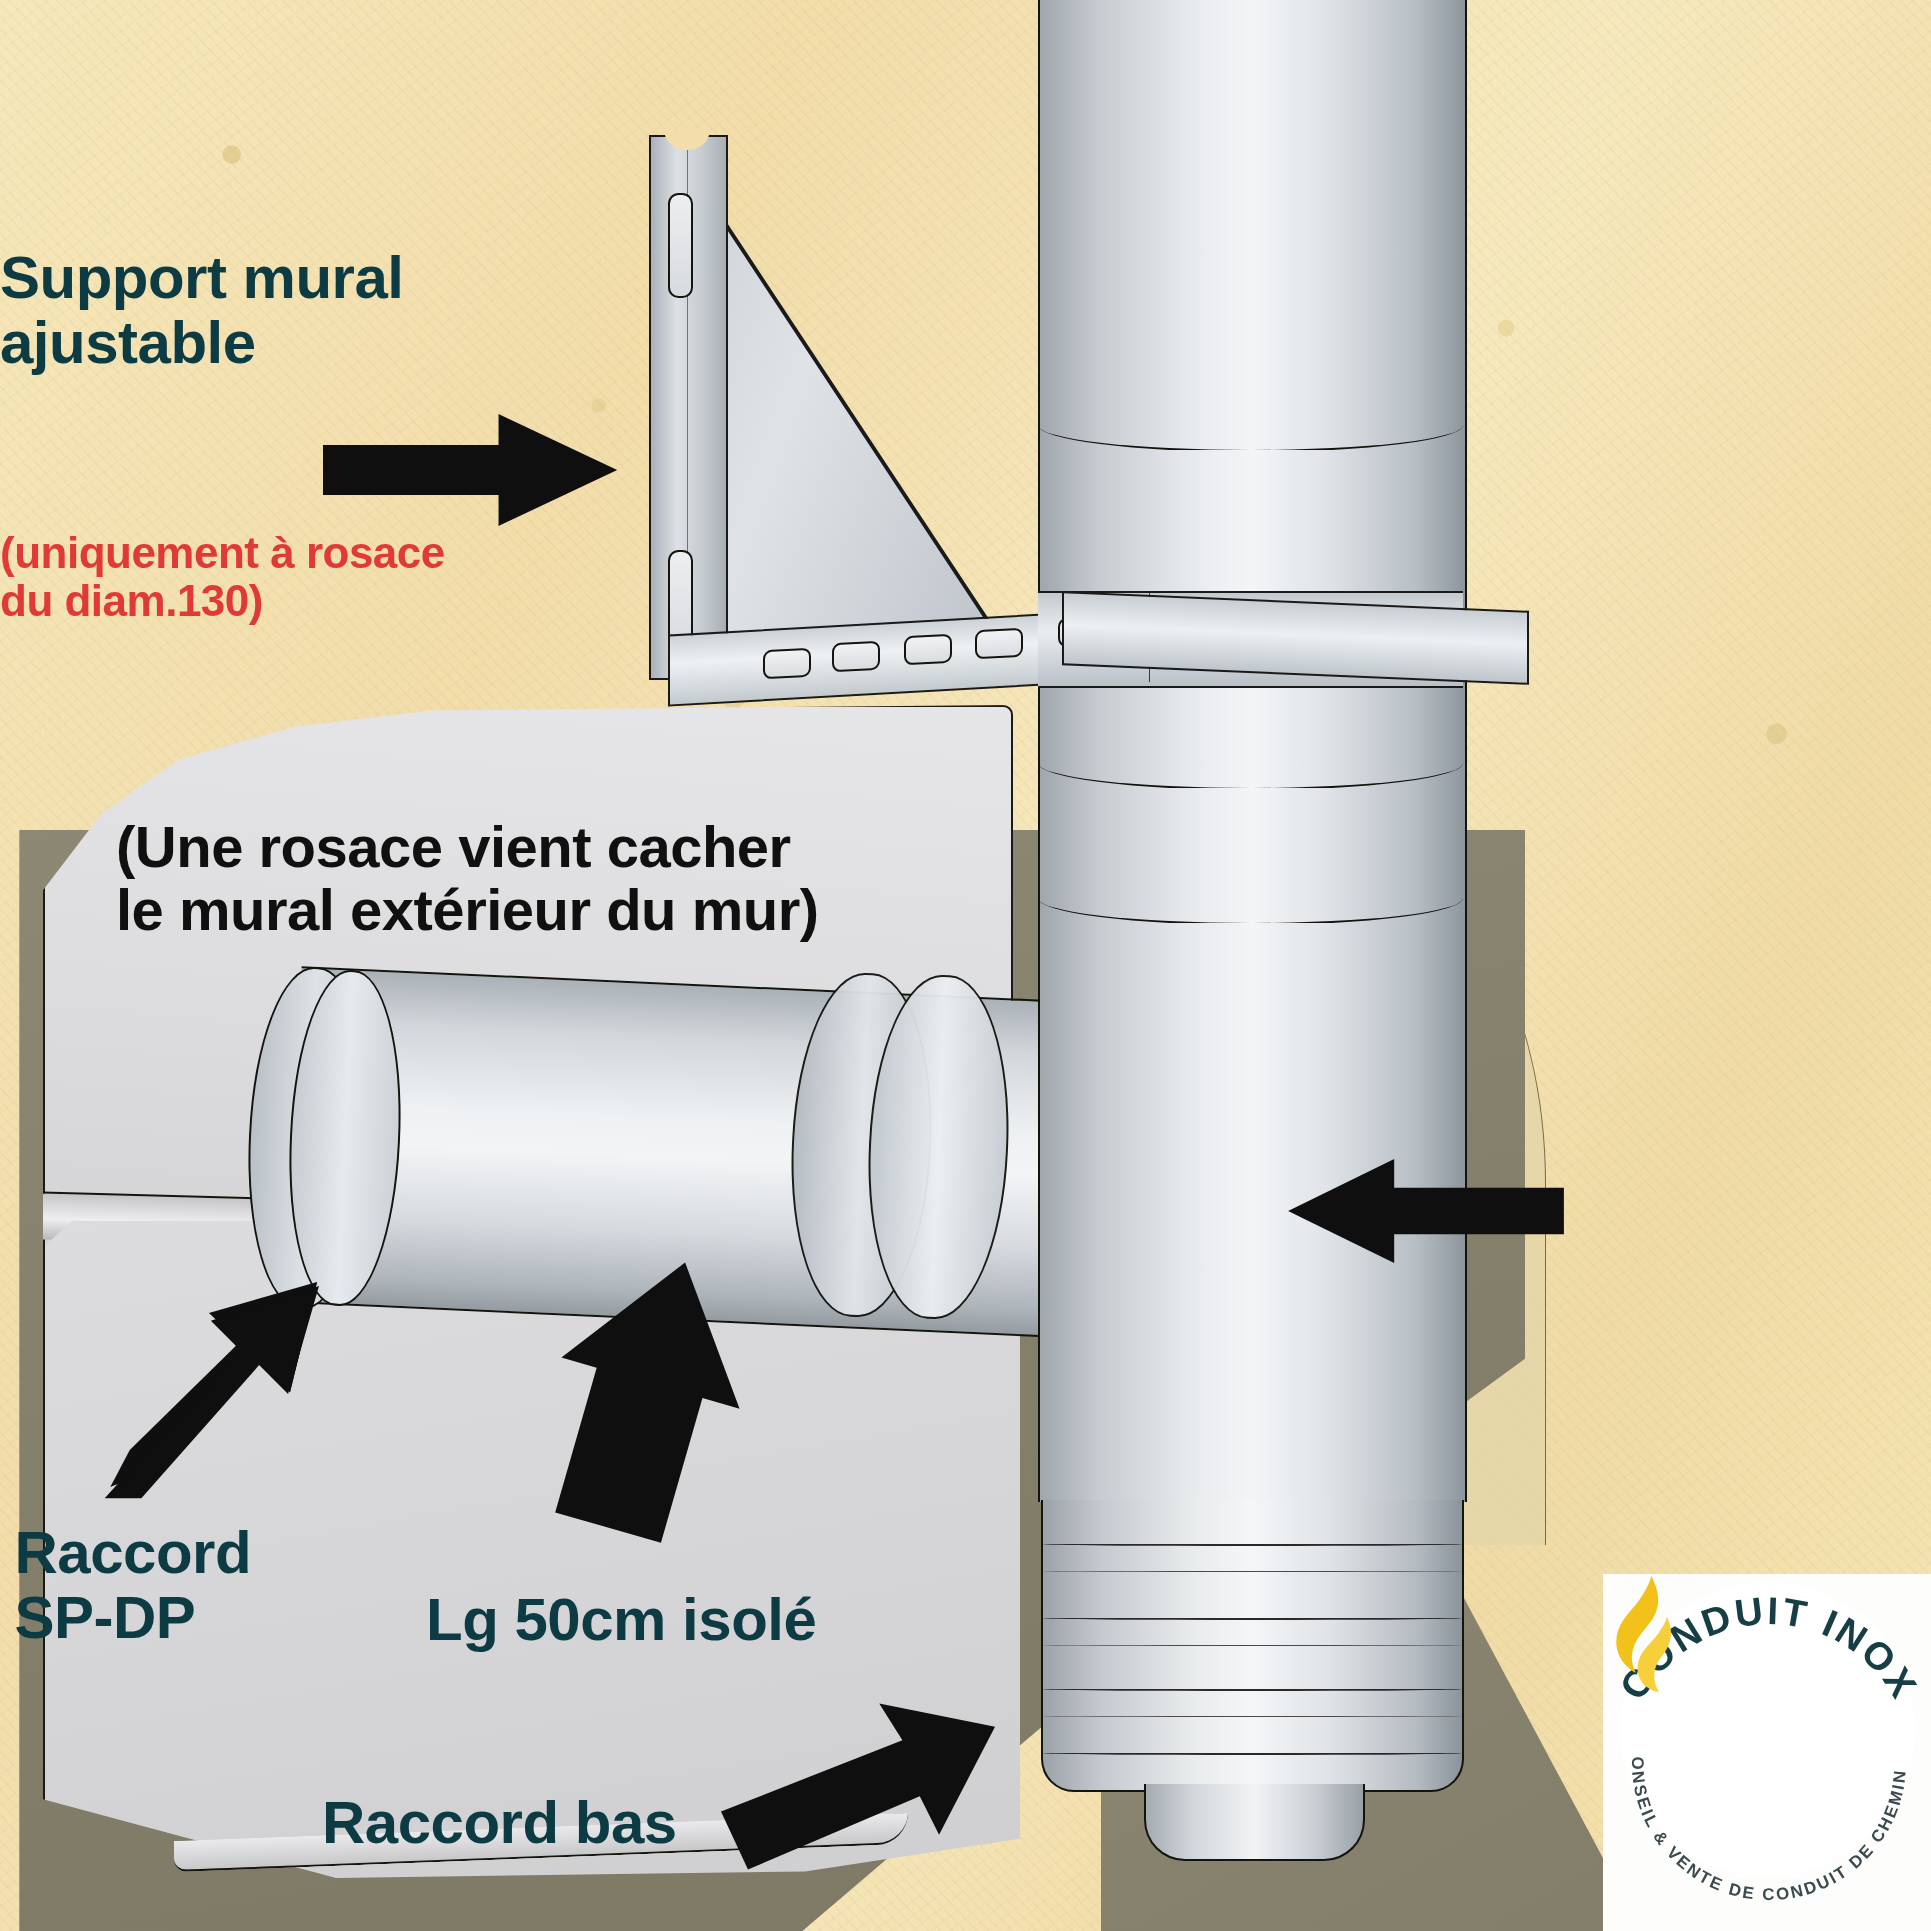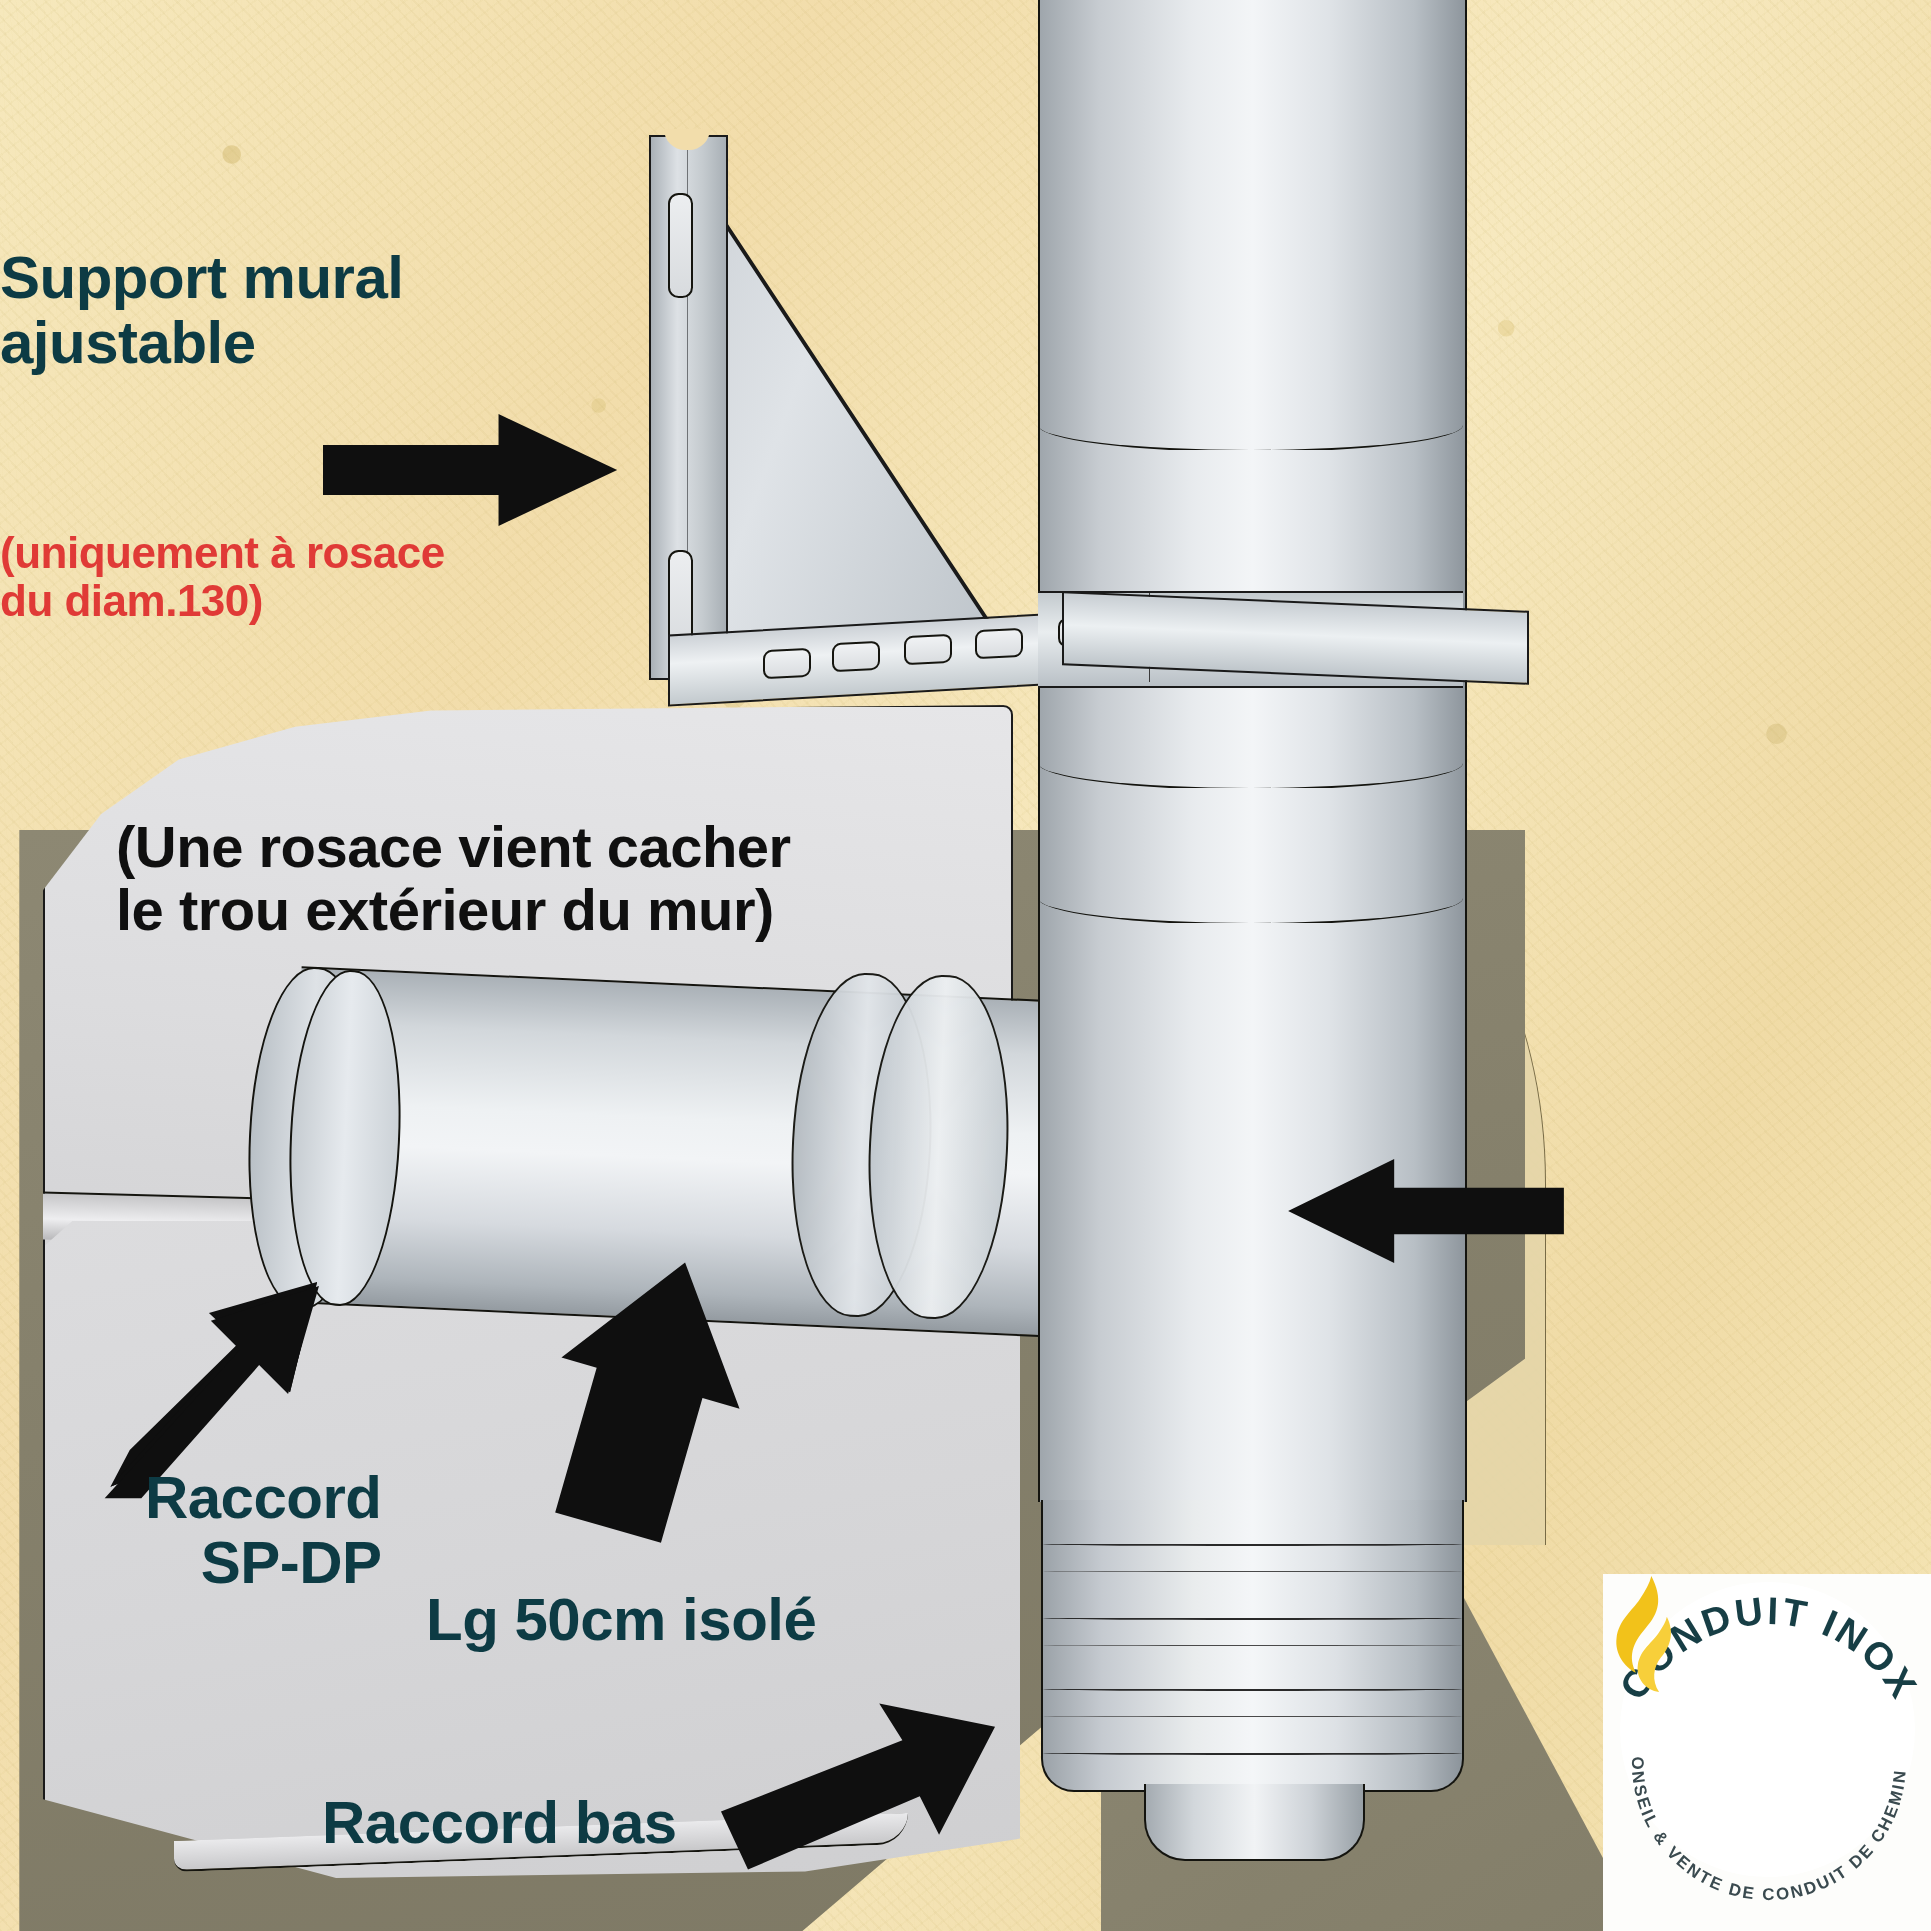--- a/index.html
+++ b/index.html
@@ -372,23 +372,23 @@
     </svg>
   </div>
 
   <div class="lbl dark c" style="left: 0px; top: 246px; width: 541px; font-size: 60px; white-space: pre-line;">Support mural
 ajustable</div>
 
   <div class="lbl red c" style="left: 0px; top: 529px; width: 570px; font-size: 44px; white-space: pre-line;">(uniquement à rosace
 du diam.130)</div>
 
   <div class="lbl black l" style="left: 116px; top: 816px; width: 946px; font-size: 58px; white-space: pre-line;">(Une rosace vient cacher
-le trou extérieur du mur)</div>
-
-  <div class="lbl dark l" style="left: 14.5px; top: 1466px; width: 367px; font-size: 60px; white-space: pre-line; text-align: right;">Raccord
+le mural extérieur du mur)</div>
+
+  <div class="lbl dark l" style="left: 14.5px; top: 1521px; width: 367px; font-size: 60px; white-space: pre-line;">Raccord
 SP-DP</div>
 
   <div class="lbl dark l" style="left: 426px; top: 1588px; width: 541px; font-size: 60px; white-space: pre-line;">Lg 50cm isolé</div>
 
   <div class="lbl dark l" style="left: 322px; top: 1791px; width: 502px; font-size: 60px; white-space: pre-line;">Raccord bas</div>
 
 
   <div class="logo">
     <div class="logo-disc"></div>
     <svg width="328" height="357" viewBox="0 0 340 370">

